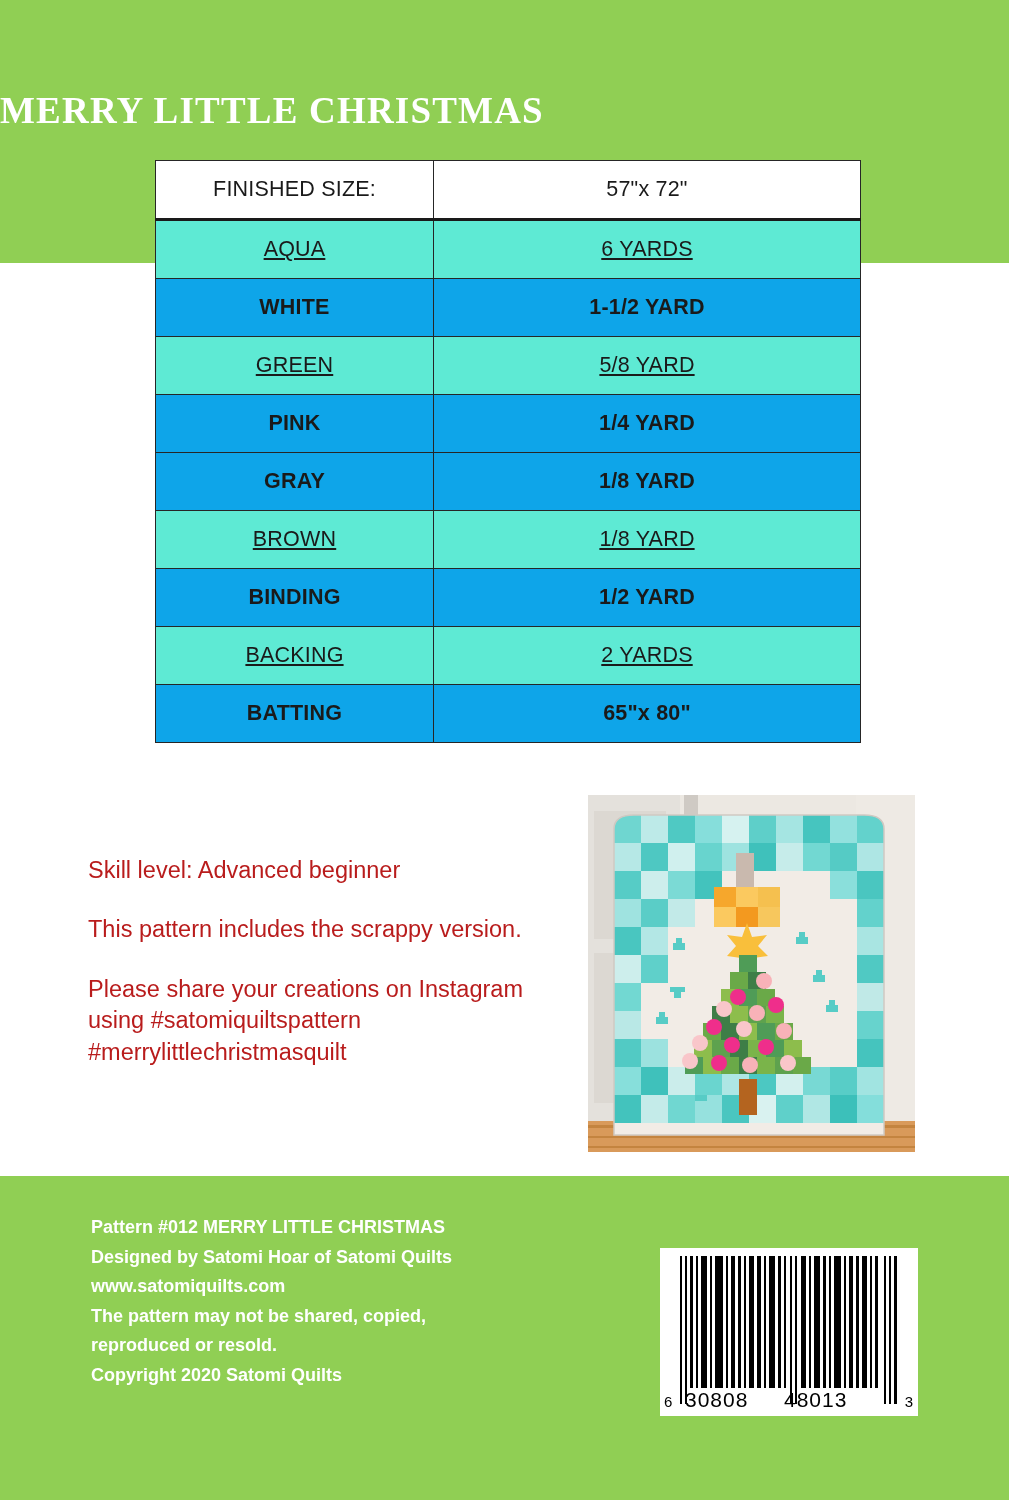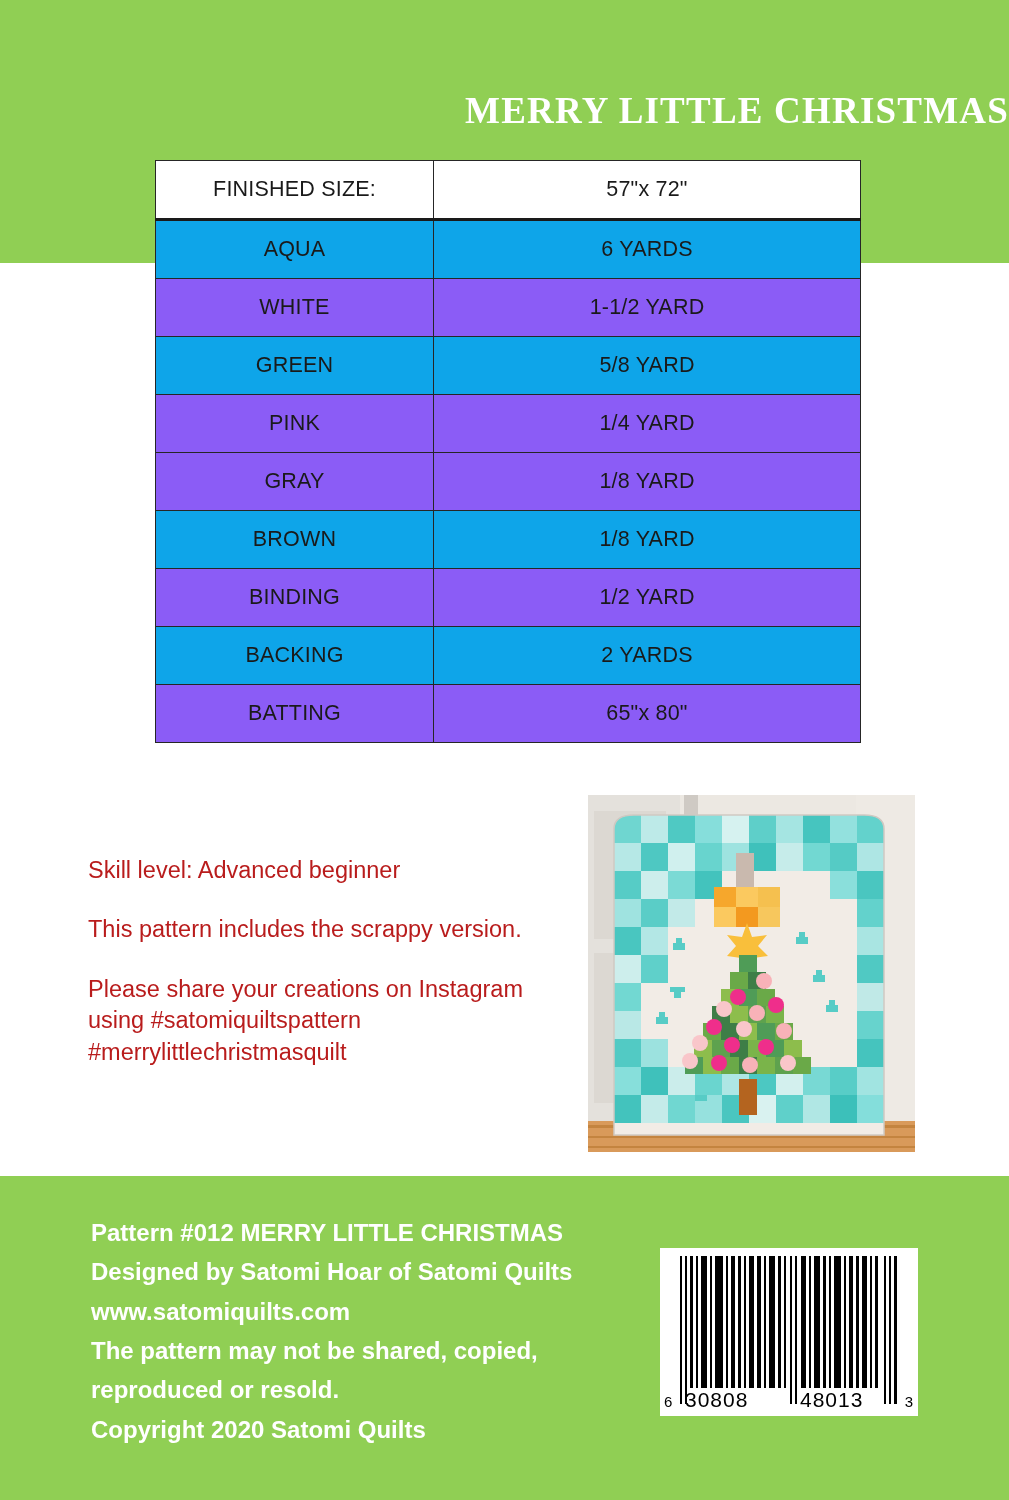--- a/index.html
+++ b/index.html
@@ -21,21 +21,21 @@
     left: 0; top: 0;
     width: 1009px;
     height: 263px;
     background: #90cf54;
   }
 
   #page-title {
     position: absolute;
     left: 0; top: 92px;
     width: 1009px;
-    text-align: right;
+    text-align: left;
     font-family: "Liberation Serif", "DejaVu Serif", serif;
     font-weight: bold;
     font-size: 37px;
     letter-spacing: 1.2px;
     color: #ffffff;
     line-height: 1;
   }
 
   
   #materials-table {
@@ -59,24 +59,26 @@
     padding: 0;
   }
   #materials-table td.col-label { width: 277px; }
   #materials-table td.col-value { width: 426px; }
 
   #materials-table tr.row-head td {
     background: #ffffff;
     border-bottom: 3.5px solid #1a1a1a;
   }
   #materials-table tr.row-shaded td {
+    background: #5eead4;
+    text-decoration: underline;
+  }
+  #materials-table tr.row-plain td {
     background: #0ea5e9;
-  }
-  #materials-table tr.row-plain td {
-    background: #8b5cf6;
+    font-weight: bold;
   }
 
   
   #info-block {
     position: absolute;
     left: 88px;
     top: 855px;
     width: 470px;
   }
   #info-block p {
@@ -111,21 +113,21 @@
 
   #footer-text {
     position: absolute;
     left: 91px;
     top: 1213px;
     width: 540px;
   }
   #footer-text .fline {
     font-family: "Liberation Sans", sans-serif;
     font-weight: bold;
-    font-size: 24px;
+    font-size: 18px;
     line-height: 1.64;
     color: #ffffff;
     white-space: nowrap;
   }
   #footer-text .fline.link {
     text-underline-offset: 3px;
   }
 
   
   #barcode {
@@ -146,21 +148,21 @@
   #barcode .digit {
     position: absolute;
     bottom: 4px;
     font-family: "Liberation Sans", sans-serif;
     font-size: 21px;
     color: #000000;
     letter-spacing: 1px;
   }
   #barcode .digit.d-left  { left: 4px; font-size: 15px; bottom: 6px; }
   #barcode .digit.d-mid1  { left: 25px; }
-  #barcode .digit.d-mid2  { left: 140px; }
+  #barcode .digit.d-mid2  { left: 124px; }
   #barcode .digit.d-right { right: 4px; font-size: 15px; bottom: 6px; }
 </style>
 </head>
 <body>
 
 <div id="top-band"></div>
 
 <div id="page-title">MERRY LITTLE CHRISTMAS</div>
 
 <table id="materials-table">

